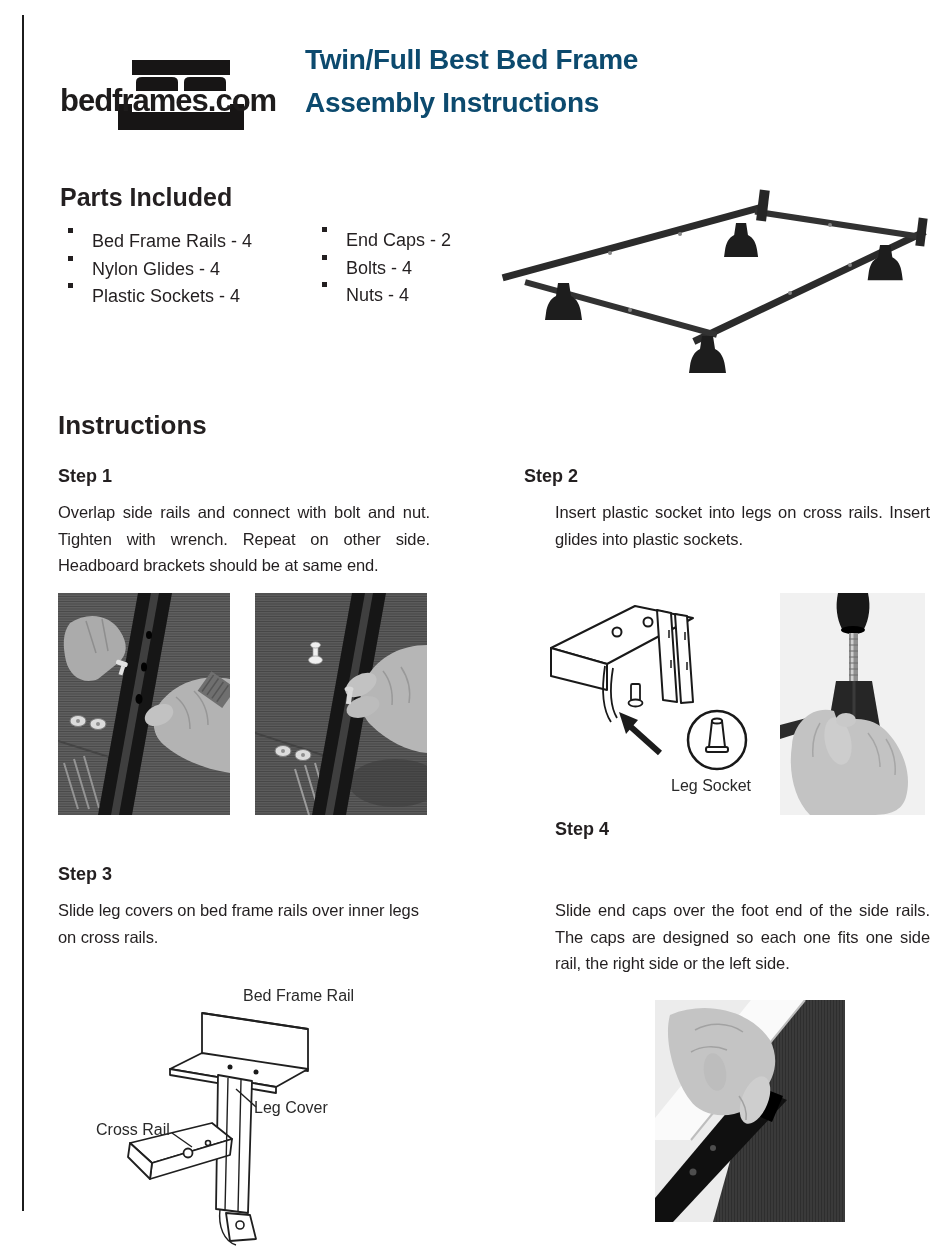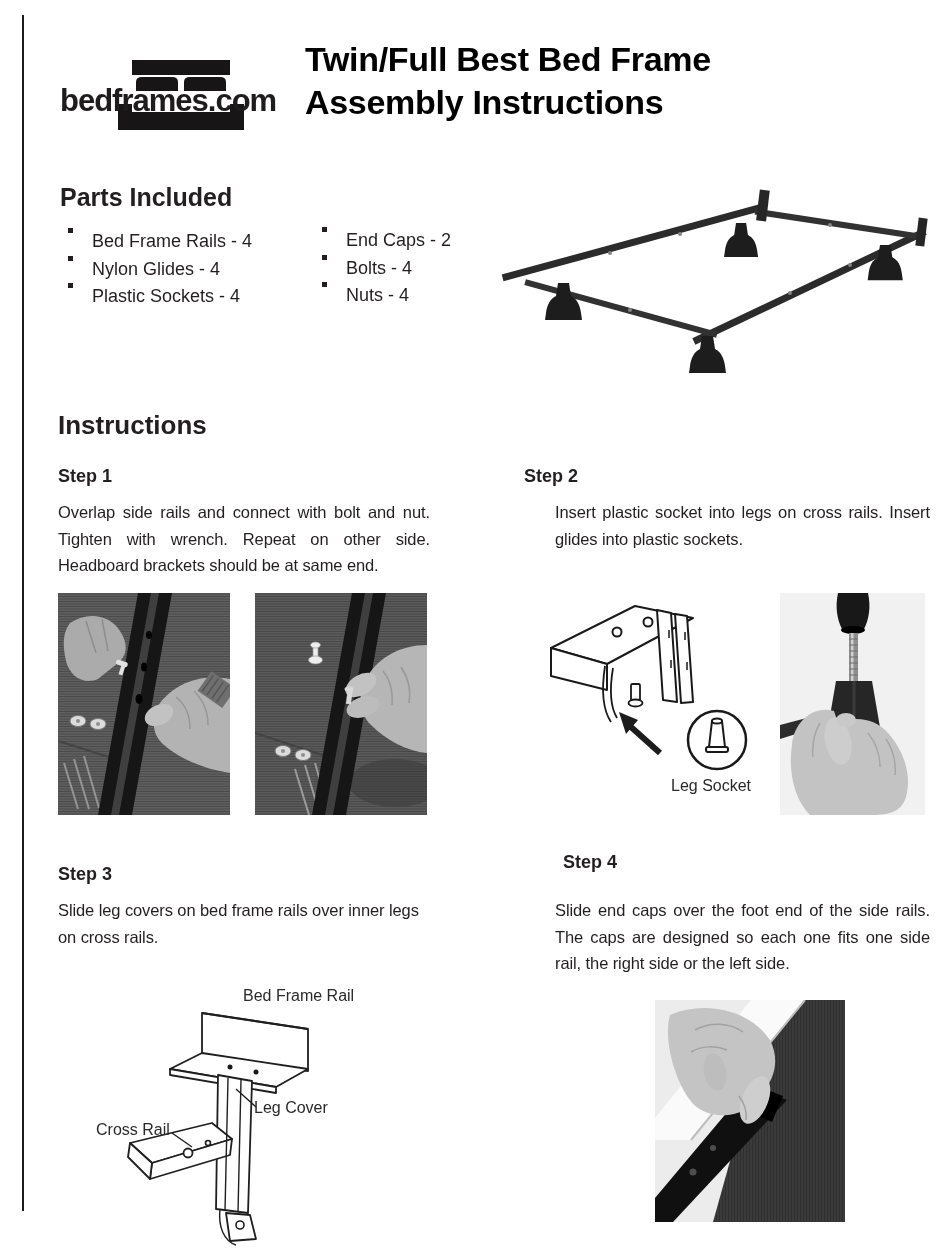--- a/index.html
+++ b/index.html
@@ -13,43 +13,43 @@
   }
   .left-rule{position:absolute;left:22px;top:15px;width:2px;height:1196px;background:#1c1c1c;}
 
   
   .logo{position:absolute;left:60px;top:60px;width:228px;height:74px;}
   .logo-bed{position:absolute;left:58px;top:0;width:126px;height:70px;}
   .logo-text{
     position:absolute;left:0;top:24px;width:228px;
     font-size:31px;font-weight:700;letter-spacing:-1px;color:#1e1c1c;line-height:34px;
   }
-  .doc-title{position:absolute;left:305px;top:38px;margin:0;font-size:34px;font-weight:700;
-    line-height:43px;letter-spacing:-0.3px;color:#000000;}
+  .doc-title{position:absolute;left:305px;top:38px;margin:0;font-size:28px;font-weight:700;
+    line-height:43px;letter-spacing:-0.3px;color:#0c4a6e;}
   .title-line{display:block;}
 
   
   .parts-heading{position:absolute;left:60px;top:183px;margin:0;font-size:25px;font-weight:700;text-align:center;}
   .parts-col{position:absolute;margin:0;padding:0;list-style:none;font-size:18px;line-height:27.5px;}
   .parts-col.col1{left:68px;top:228px;}
   .parts-col.col2{left:322px;top:227px;}
   .parts-col li{display:flex;}
   .bullet-square{width:5px;height:5px;background:#231f20;margin-right:19px;flex:0 0 auto;}
 
   .product-figure{position:absolute;left:490px;top:183px;width:457px;height:212px;margin:0;}
   .product-figure svg{display:block;width:100%;height:100%;}
 
   
   .instructions-heading{position:absolute;left:58px;top:410px;margin:0;font-size:26px;font-weight:700;}
   .step-heading{position:absolute;margin:0;font-size:18px;font-weight:700;}
   .step-text{position:absolute;margin:0;font-size:16.5px;line-height:26.5px;text-align:justify;letter-spacing:-0.1px;}
   .s1h{left:58px;top:466px;} .s1p{left:58px;top:499px;width:372px;}
   .s2h{left:524px;top:466px;} .s2p{left:555px;top:499px;width:375px;}
   .s3h{left:58px;top:864px;} .s3p{left:58px;top:897px;width:372px;text-align:left;}
-  .s4h{left:555px;top:852px;margin-left:8px;} .s4p{left:555px;top:897px;width:375px;}
+  .s4h{left:555px;top:819px;} .s4p{left:555px;top:897px;width:375px;}
 
   .fig{position:absolute;margin:0;}
   .fig svg{display:block;width:100%;height:100%;}
   .photo-a{left:58px;top:593px;width:172px;height:222px;}
   .photo-b{left:255px;top:593px;width:172px;height:222px;}
   .lineart-2{left:545px;top:590px;width:220px;height:218px;}
   .lineart-2 svg{height:185px;}
   .photo-2{left:780px;top:593px;width:145px;height:222px;}
   .lineart-3{left:60px;top:975px;width:340px;height:274px;}
   .photo-4{left:655px;top:1000px;width:190px;height:222px;}

